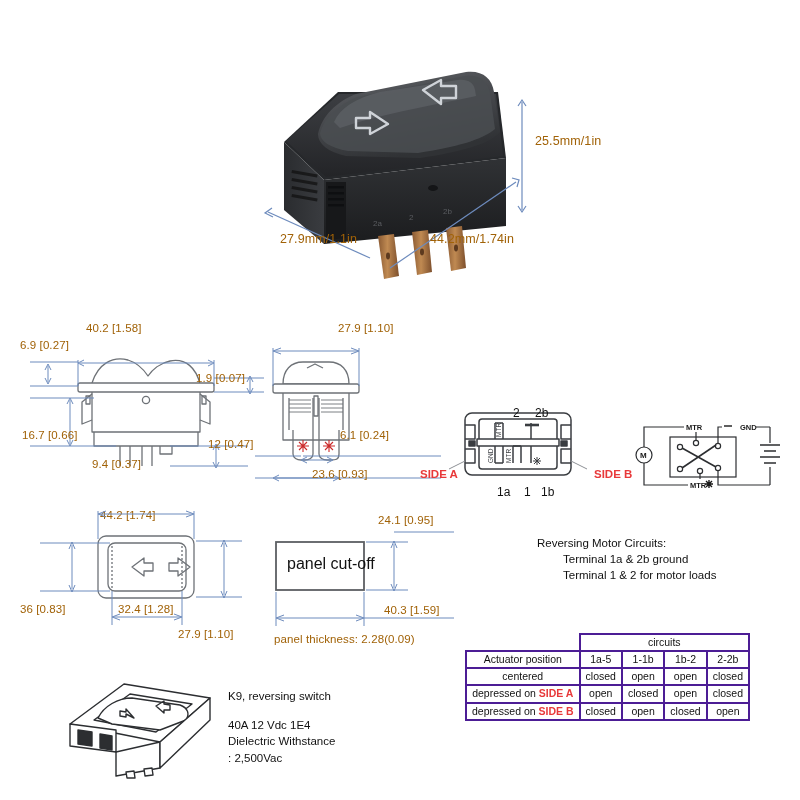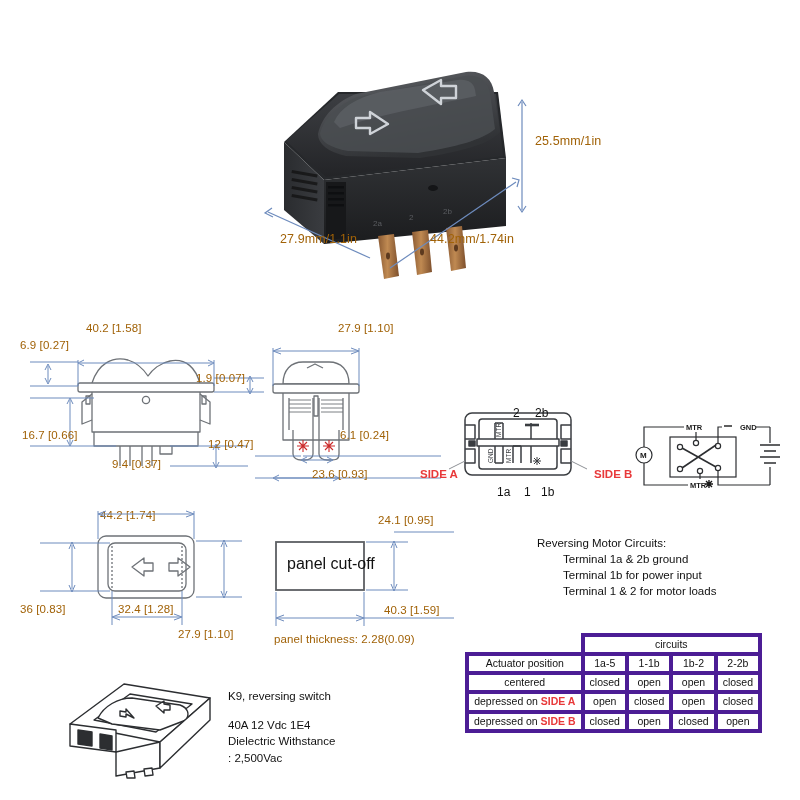--- a/index.html
+++ b/index.html
@@ -13,21 +13,21 @@
   .blk{color:#111;font-size:11.5px;white-space:nowrap;}
   .red{color:#e8393a;font-weight:bold;font-size:11.5px;white-space:nowrap;}
   svg{display:block;overflow:visible;}
 
   
   .photo-wrap{left:260px;top:30px;width:300px;height:250px;}
 
   
   .ttable{left:465px;top:633px;border-collapse:collapse;font-size:10.5px;}
   .ttable td,.ttable th{
-    border:4px solid #4c1d95;padding:1px 5px;text-align:center;
+    border:2px solid #4c1d95;padding:1px 5px;text-align:center;
     font-weight:normal;color:#111;line-height:1.25;white-space:nowrap;
   }
   .ttable .rowhdr{text-align:center;}
   .ttable .nobl{border-left:none;border-top:none;}
   .redin{color:#e8393a;font-weight:bold;}
 
   
   .notes{left:537px;top:536px;font-size:11.5px;line-height:1.38;color:#111;}
   .notes .ind{padding-left:26px;}
 
@@ -163,21 +163,21 @@
       <path d="M150,126 L228,126 M150,146 L228,146"></path>
       <path d="M196,126 L196,146"></path>
       <path d="M193,130 L196,124 L199,130 M193,142 L196,148 L199,142"></path>
     </g>
   </svg>
 </div>
 <div class="abs dimtext" style="left:86px;top:322px;">40.2 [1.58]</div>
 <div class="abs dimtext" style="left:20px;top:339px;">6.9 [0.27]</div>
 <div class="abs dimtext" style="left:196px;top:344px;margin-top:28px;">1.9 [0.07]</div>
 <div class="abs dimtext" style="left:22px;top:429px;">16.7 [0.66]</div>
-<div class="abs dimtext" style="left:112px;top:458px;">9.4 [0.37]</div>
+<div class="abs dimtext" style="left:92px;top:458px;">9.4 [0.37]</div>
 <div class="abs dimtext" style="left:100px;top:509px;text-align:right;">44.2 [1.74]</div>
 
 <div class="abs" style="left:255px;top:320px;width:190px;height:180px;">
   <svg width="190" height="180" viewBox="0 0 190 180">
     <g stroke="#6e7277" stroke-width="1.3" fill="none" stroke-linejoin="round">
       <path d="M28,64 C28,50 36,42 48,42 L74,42 C86,42 94,50 94,64"></path>
       <path d="M28,64 L94,64"></path>
       <path d="M52,48 L60,44 L68,48"></path>
       <rect x="18" y="64" width="86" height="9" rx="2" fill="#ffffff"></rect>
       <path d="M28,73 L28,120 L94,120 L94,73"></path>
@@ -346,21 +346,20 @@
     <g stroke="#1a1a1a" stroke-width="1.4" fill="none">
       <path d="M94,11 L102,11"></path>
       <path d="M79,65 L79,73 M75,69 L83,69 M76,66 L82,72 M82,66 L76,72"></path>
     </g>
   </svg>
 </div>
 
 <div class="abs notes">
   <div>Reversing Motor Circuits:</div>
   <div class="ind">Terminal 1a &amp; 2b ground</div>
-  <div class="ind">Terminal  1b for power input</div>
   <div class="ind">Terminal  1 &amp; 2 for motor loads</div>
 </div>
 
 <table class="abs ttable">
   <tbody>
       <tr>
     <td class="nobl"></td>
     <td colspan="4">circuits</td>
   </tr>
   <tr>

